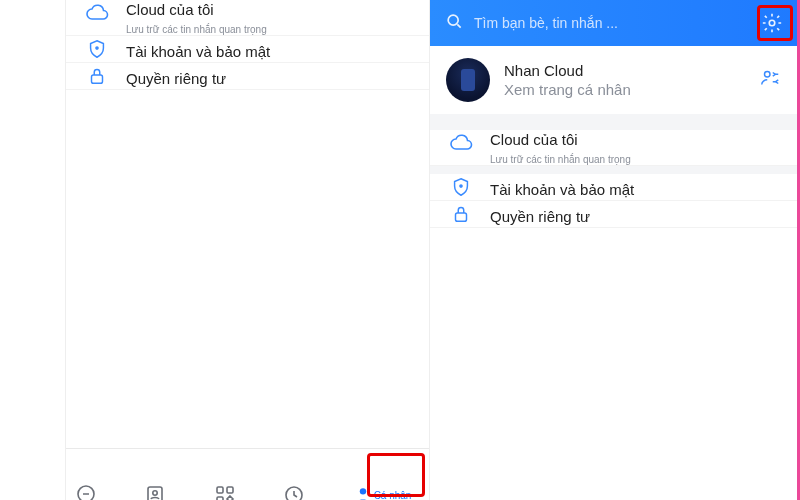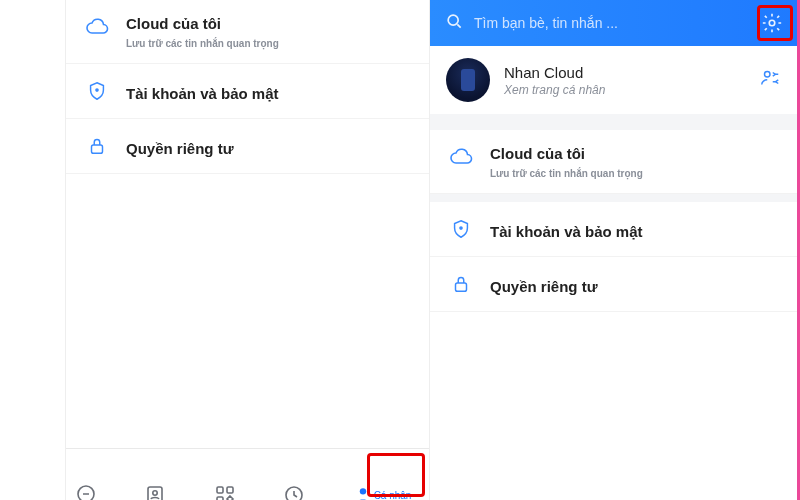--- a/index.html
+++ b/index.html
@@ -20,23 +20,22 @@
   }
   .pane.left { width: 365px; border-left: 1px solid #eee; border-right: 1px solid #eee; }
   .pane.right { width: 370px; border-right: 3px solid #ec4899; }
   .gutter-left { width: 65px; background: #fff; }
 
   
   .menu-list { flex: 1; overflow: hidden; }
   .menu-item {
     display: flex;
     align-items: flex-start;
-    padding: 14px 18px;
+    padding: 0 18px;
     border-bottom: 1px solid #f2f2f2;
-    font-weight: bold;
   }
   .menu-item .icon {
     width: 26px; height: 26px;
     margin-right: 16px;
     flex-shrink: 0;
     display: flex; align-items: center; justify-content: center;
   }
   .menu-item .texts { flex: 1; }
   .menu-item .title { font-size: 15px; color: #222; line-height: 1.35; }
   .menu-item .sub { font-size: 10px; color: #8a8f99; margin-top: 4px; }
@@ -111,21 +110,21 @@
     position: relative;
     overflow: hidden;
   }
   .avatar::after{
     content:""; position:absolute; left:50%; top:50%;
     width:14px; height:22px; transform:translate(-50%,-50%);
     background:#2a4a9a; border-radius:3px;
   }
   .profile-texts { flex: 1; }
   .profile-texts .name { font-size: 15px; color: #222; }
-  .profile-texts .link { font-size: 12px; color: #8a8f99; margin-top: 2px; font-style: italic; }
+  .profile-texts .link { font-size: 15px; color: #8a8f99; margin-top: 2px; }
   .swap-icon { color: #3a8bff; }
 
   .sep8 { height: 8px; background: #f4f5f7; }
 </style>
 </head>
 <body>
 
 <div class="gutter-left"></div>
 
 <div class="pane left">

